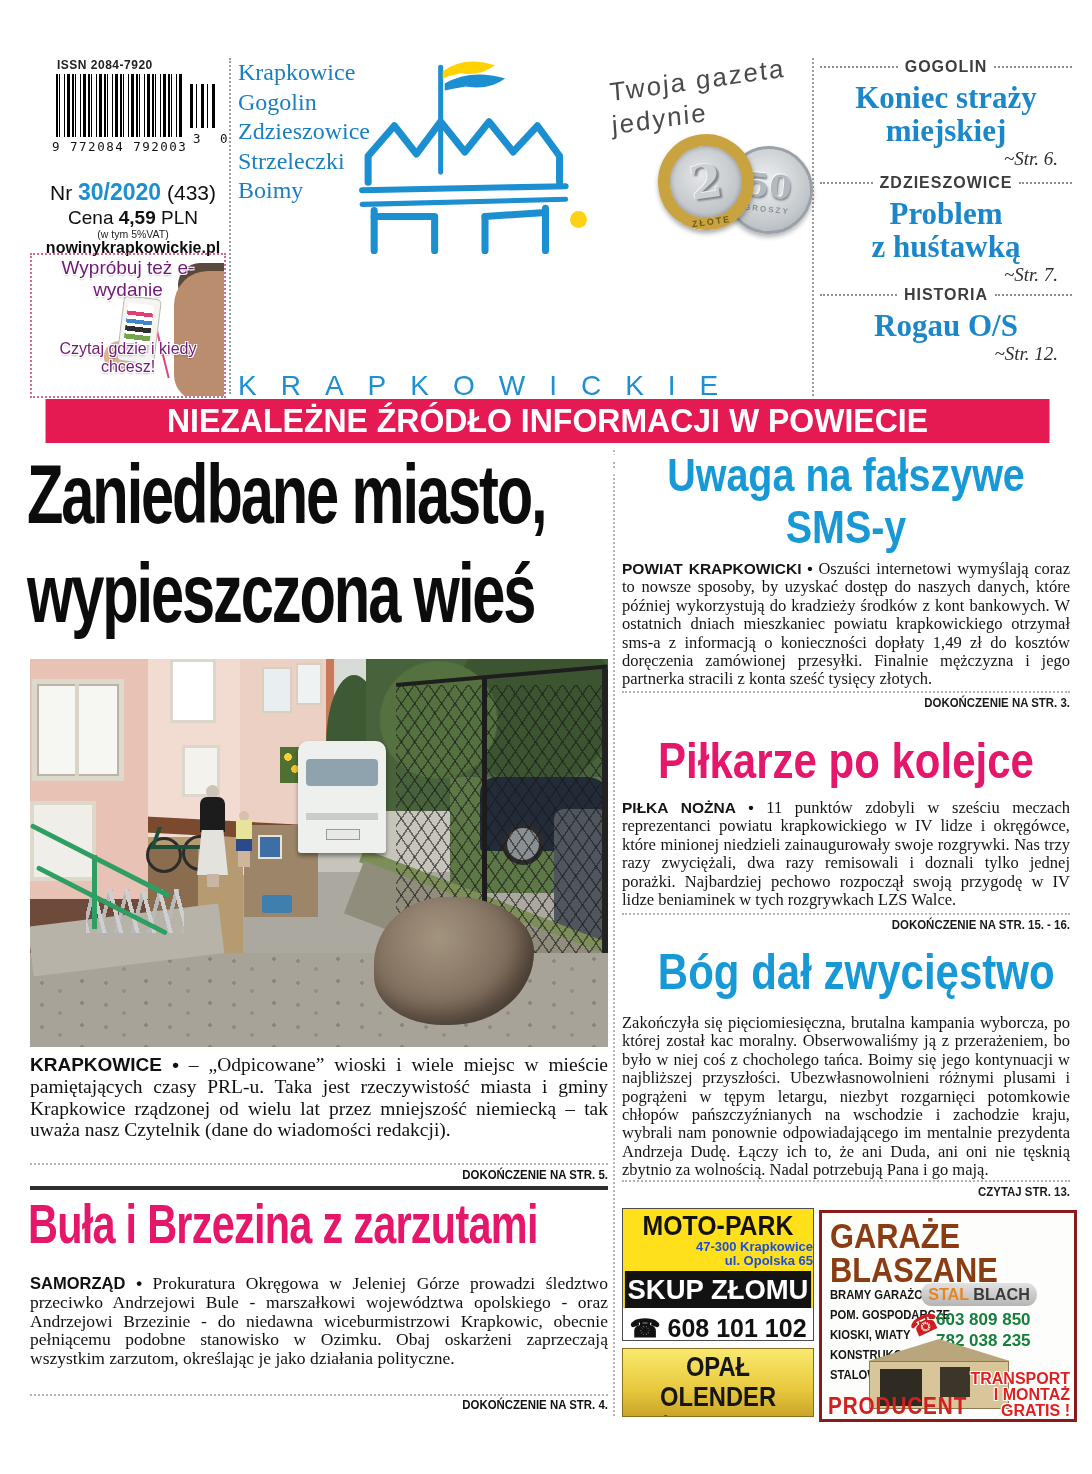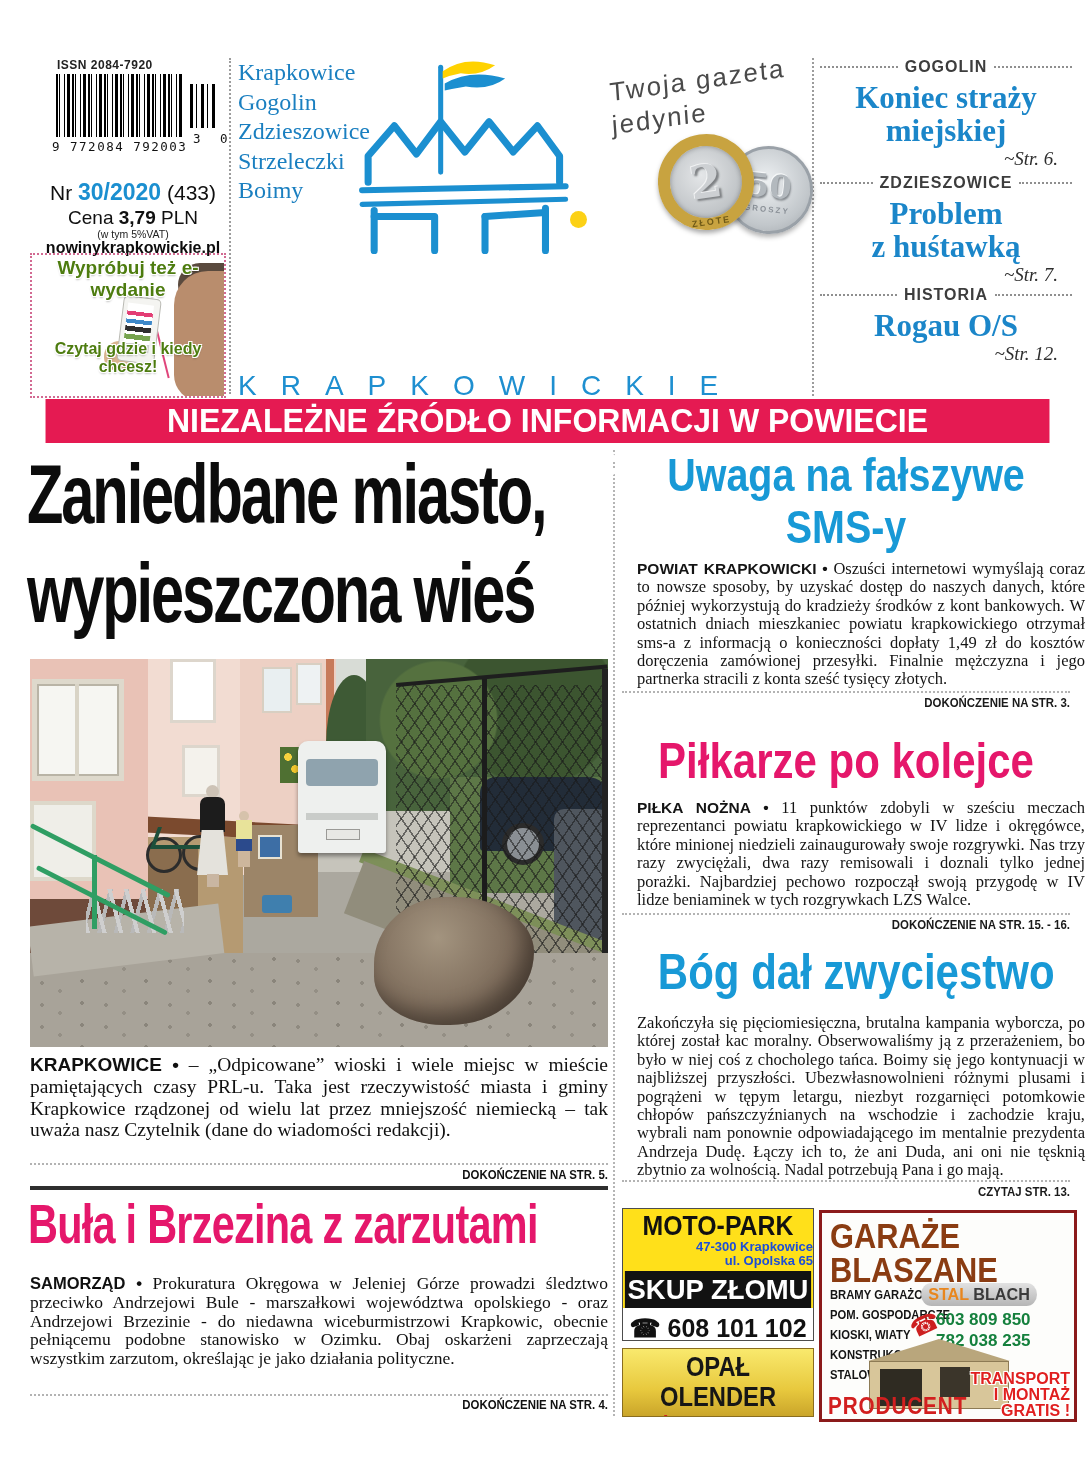--- a/index.html
+++ b/index.html
@@ -30,21 +30,21 @@
                radial-gradient(circle at 70% 25%,#9ab873 0 18%,transparent 19%),
                radial-gradient(circle at 40% 80%,#6f9452 0 30%,transparent 31%),
                linear-gradient(135deg,#8fae67,#5d7f43 70%,#4c6b36);overflow:hidden;}
   .promo-person{right:-6px;top:16px;width:56px;height:130px;background:#b98d6d;border-radius:34px 0 0 26px;}
   .promo-hair{right:-4px;top:8px;width:50px;height:44px;background:#5a4a3e;border-radius:30px 0 0 30px;}
   .promo-phone{left:88px;top:42px;width:36px;height:64px;background:#f4f4f1;border:1px solid #b9b9b3;border-radius:5px;transform:rotate(7deg);}
   .promo-screen{position:absolute;left:4px;top:6px;width:26px;height:48px;
     background:linear-gradient(#ffffff 0 8px,#e33d74 8px 12px,#ffffff 12px 16px,#3d88c9 16px 20px,#ffffff 20px 23px,#2e2e2e 23px 28px,#ffffff 28px 31px,#76a34e 31px 36px,#ffffff 36px 40px,#cfcfcf 40px 48px);}
   .promo-hand{left:72px;top:86px;width:32px;height:30px;background:#d9b48f;border-radius:50% 40% 55% 45%;}
   .promo-cable{left:128px;top:60px;width:2px;height:64px;background:#e0457b;transform:rotate(-14deg);}
-  .promo-txt{left:0;width:100%;text-align:center;color:#4d7c0f;font-family:"Liberation Sans",sans-serif;font-weight:bold;
+  .promo-txt{left:0;width:100%;text-align:center;color:#701a75;font-family:"Liberation Sans",sans-serif;font-weight:normal;
     text-shadow:-1px -1px 0 #fff,1px -1px 0 #fff,-1px 1px 0 #fff,1px 1px 0 #fff,0 2px 2px rgba(0,0,0,.25);}
   #promo-top{top:2px;font-size:19px;}
   #promo-bottom{bottom:20px;font-size:16px;}
 
   
   .vdots{width:0;border-left:2px dotted #9c9c9c;}
   #sep-left{left:229px;top:58px;height:336px;}
   #sep-briefs{left:812px;top:58px;height:338px;}
   #sep-main{left:613px;top:450px;height:966px;border-left:2px dotted #b5b5b5;}
 
@@ -84,21 +84,21 @@
     font:bold 33px/44px "Liberation Sans",sans-serif;transform:scaleX(.97);transform-origin:center;letter-spacing:0;}
 
   
   .mainline{font:bold 84px/1 "Liberation Sans",sans-serif;color:#0c0c0c;letter-spacing:-3px;white-space:nowrap;
     transform:scaleX(.71);transform-origin:left top;}
   #mh1{left:27px;top:452px;} #mh2{left:27px;top:551px;}
 
   
   .rc-head{left:622px;width:448px;text-align:center;font-family:"Liberation Sans",sans-serif;font-weight:bold;
     transform:scaleX(.84);transform-origin:center top;white-space:nowrap;}
-  .rc-body{left:622px;width:448px;font:16.5px/18.4px "Liberation Serif",serif;text-align:justify;color:#141414;margin-left:15px;}
+  .rc-body{left:622px;width:448px;font:16.5px/18.4px "Liberation Serif",serif;text-align:justify;color:#141414;}
   .lead-in{font-family:"Liberation Sans",sans-serif;font-weight:bold;font-size:15.5px;}
   .drule{left:622px;width:448px;border-top:2px dotted #b3b3b3;}
   .cont{left:622px;width:448px;text-align:right;font:bold 13px "Liberation Sans",sans-serif;color:#1a1a1a;
     transform:scaleX(.88);transform-origin:right top;}
   #a1-h1{top:450px;font-size:47px;line-height:50px;color:#1899d6;}
   #a1-h2{top:502px;font-size:47px;line-height:50px;color:#1899d6;}
   #a1-body{top:560px;} #a1-rule{top:691px;} #a1-cont{top:695px;}
   #a2-h{top:735px;font-size:50px;line-height:53px;color:#e5176b;}
   #a2-body{top:799px;} #a2-rule{top:913px;} #a2-cont{top:917px;}
   #a3-h{top:946px;font-size:50px;line-height:53px;color:#1899d6;}
@@ -240,21 +240,21 @@
 <body>
 
 <div id="page">
 
   <div class="abs" id="issn-label">ISSN 2084-7920</div>
   <div class="abs" id="bc-main"></div>
   <div class="abs" id="bc-addon"></div>
   <div class="abs" id="bc-digits">9 772084 792003</div>
   <div class="abs" id="bc-addon-digits">3 0</div>
   <div class="abs" id="issue-line"><span>Nr</span> <span class="no">30/2020</span> <span>(433)</span></div>
-  <div class="abs" id="price-line"><span>Cena</span> <span class="pv">3,79</span> <span>PLN</span></div>
+  <div class="abs" id="price-line"><span>Cena</span> <span class="pv">4,59</span> <span>PLN</span></div>
   <div class="abs" id="vat-note">(w tym 5%VAT)</div>
   <div class="abs" id="website">nowinykrapkowickie.pl</div>
 
   <div class="abs" id="promo">
     <div class="abs promo-hair"></div>
     <div class="abs promo-person"></div>
     <div class="abs promo-cable"></div>
     <div class="abs promo-hand"></div>
     <div class="abs promo-phone">
         <div class="promo-screen"></div>

